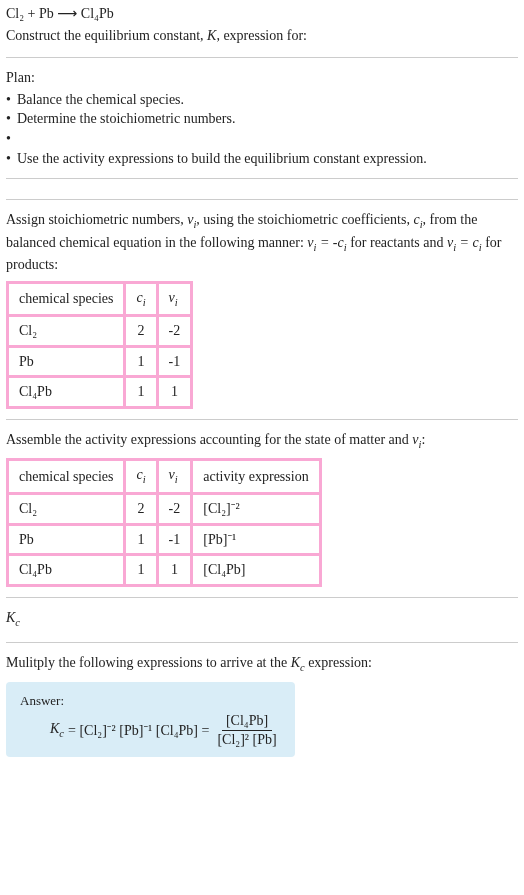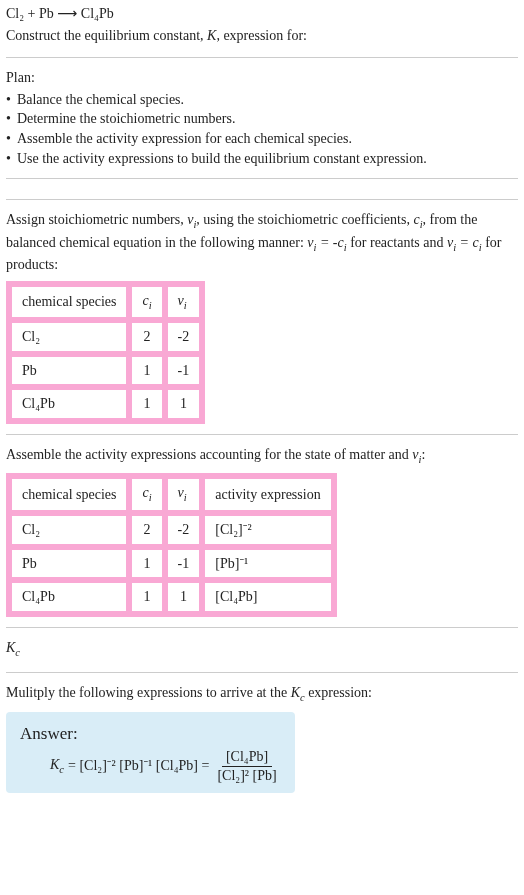--- a/index.html
+++ b/index.html
@@ -23,38 +23,38 @@
     .section p {
       margin-bottom: 2px;
     }
     .italic { font-style: italic; }
     .sub { font-size: 0.75em; vertical-align: sub; }
     table.data {
       border-collapse: collapse;
       margin-top: 6px;
     }
     table.data th, table.data td {
-      border: 6px solid #f9a8d4;
+      border: 3px solid #f9a8d4;
       padding: 4px 10px;
       text-align: left;
       font-weight: normal;
     }
     table.data th {
       background: #fff;
     }
     table.data td.center { text-align: center; }
     .answer-box {
       background: #d9edf7;
       border-radius: 4px;
       padding: 10px 14px;
       display: inline-block;
       margin-top: 4px;
     }
     .answer-box .label {
-      font-size: 17px;
+      font-size: 13px;
       margin-bottom: 4px;
     }
     .answer-box .eq {
       padding-left: 30px;
       display: flex;
       align-items: center;
       gap: 4px;
     }
     .frac {
       display: inline-flex;
@@ -83,21 +83,20 @@
   <div class="bullet-line">
       <span class="dot">•</span>
       <span>Balance the chemical species.</span>
     </div>
   <div class="bullet-line">
       <span class="dot">•</span>
       <span>Determine the stoichiometric numbers.</span>
     </div>
   <div class="bullet-line">
       <span class="dot">•</span>
-      <span>Assemble the activity expression for each chemical species.</span>
     </div>
   <div class="bullet-line">
       <span class="dot">•</span>
       <span>Use the activity expressions to build the equilibrium constant expression.</span>
     </div>
 </div>
 
 <div class="section">
 </div>
 

